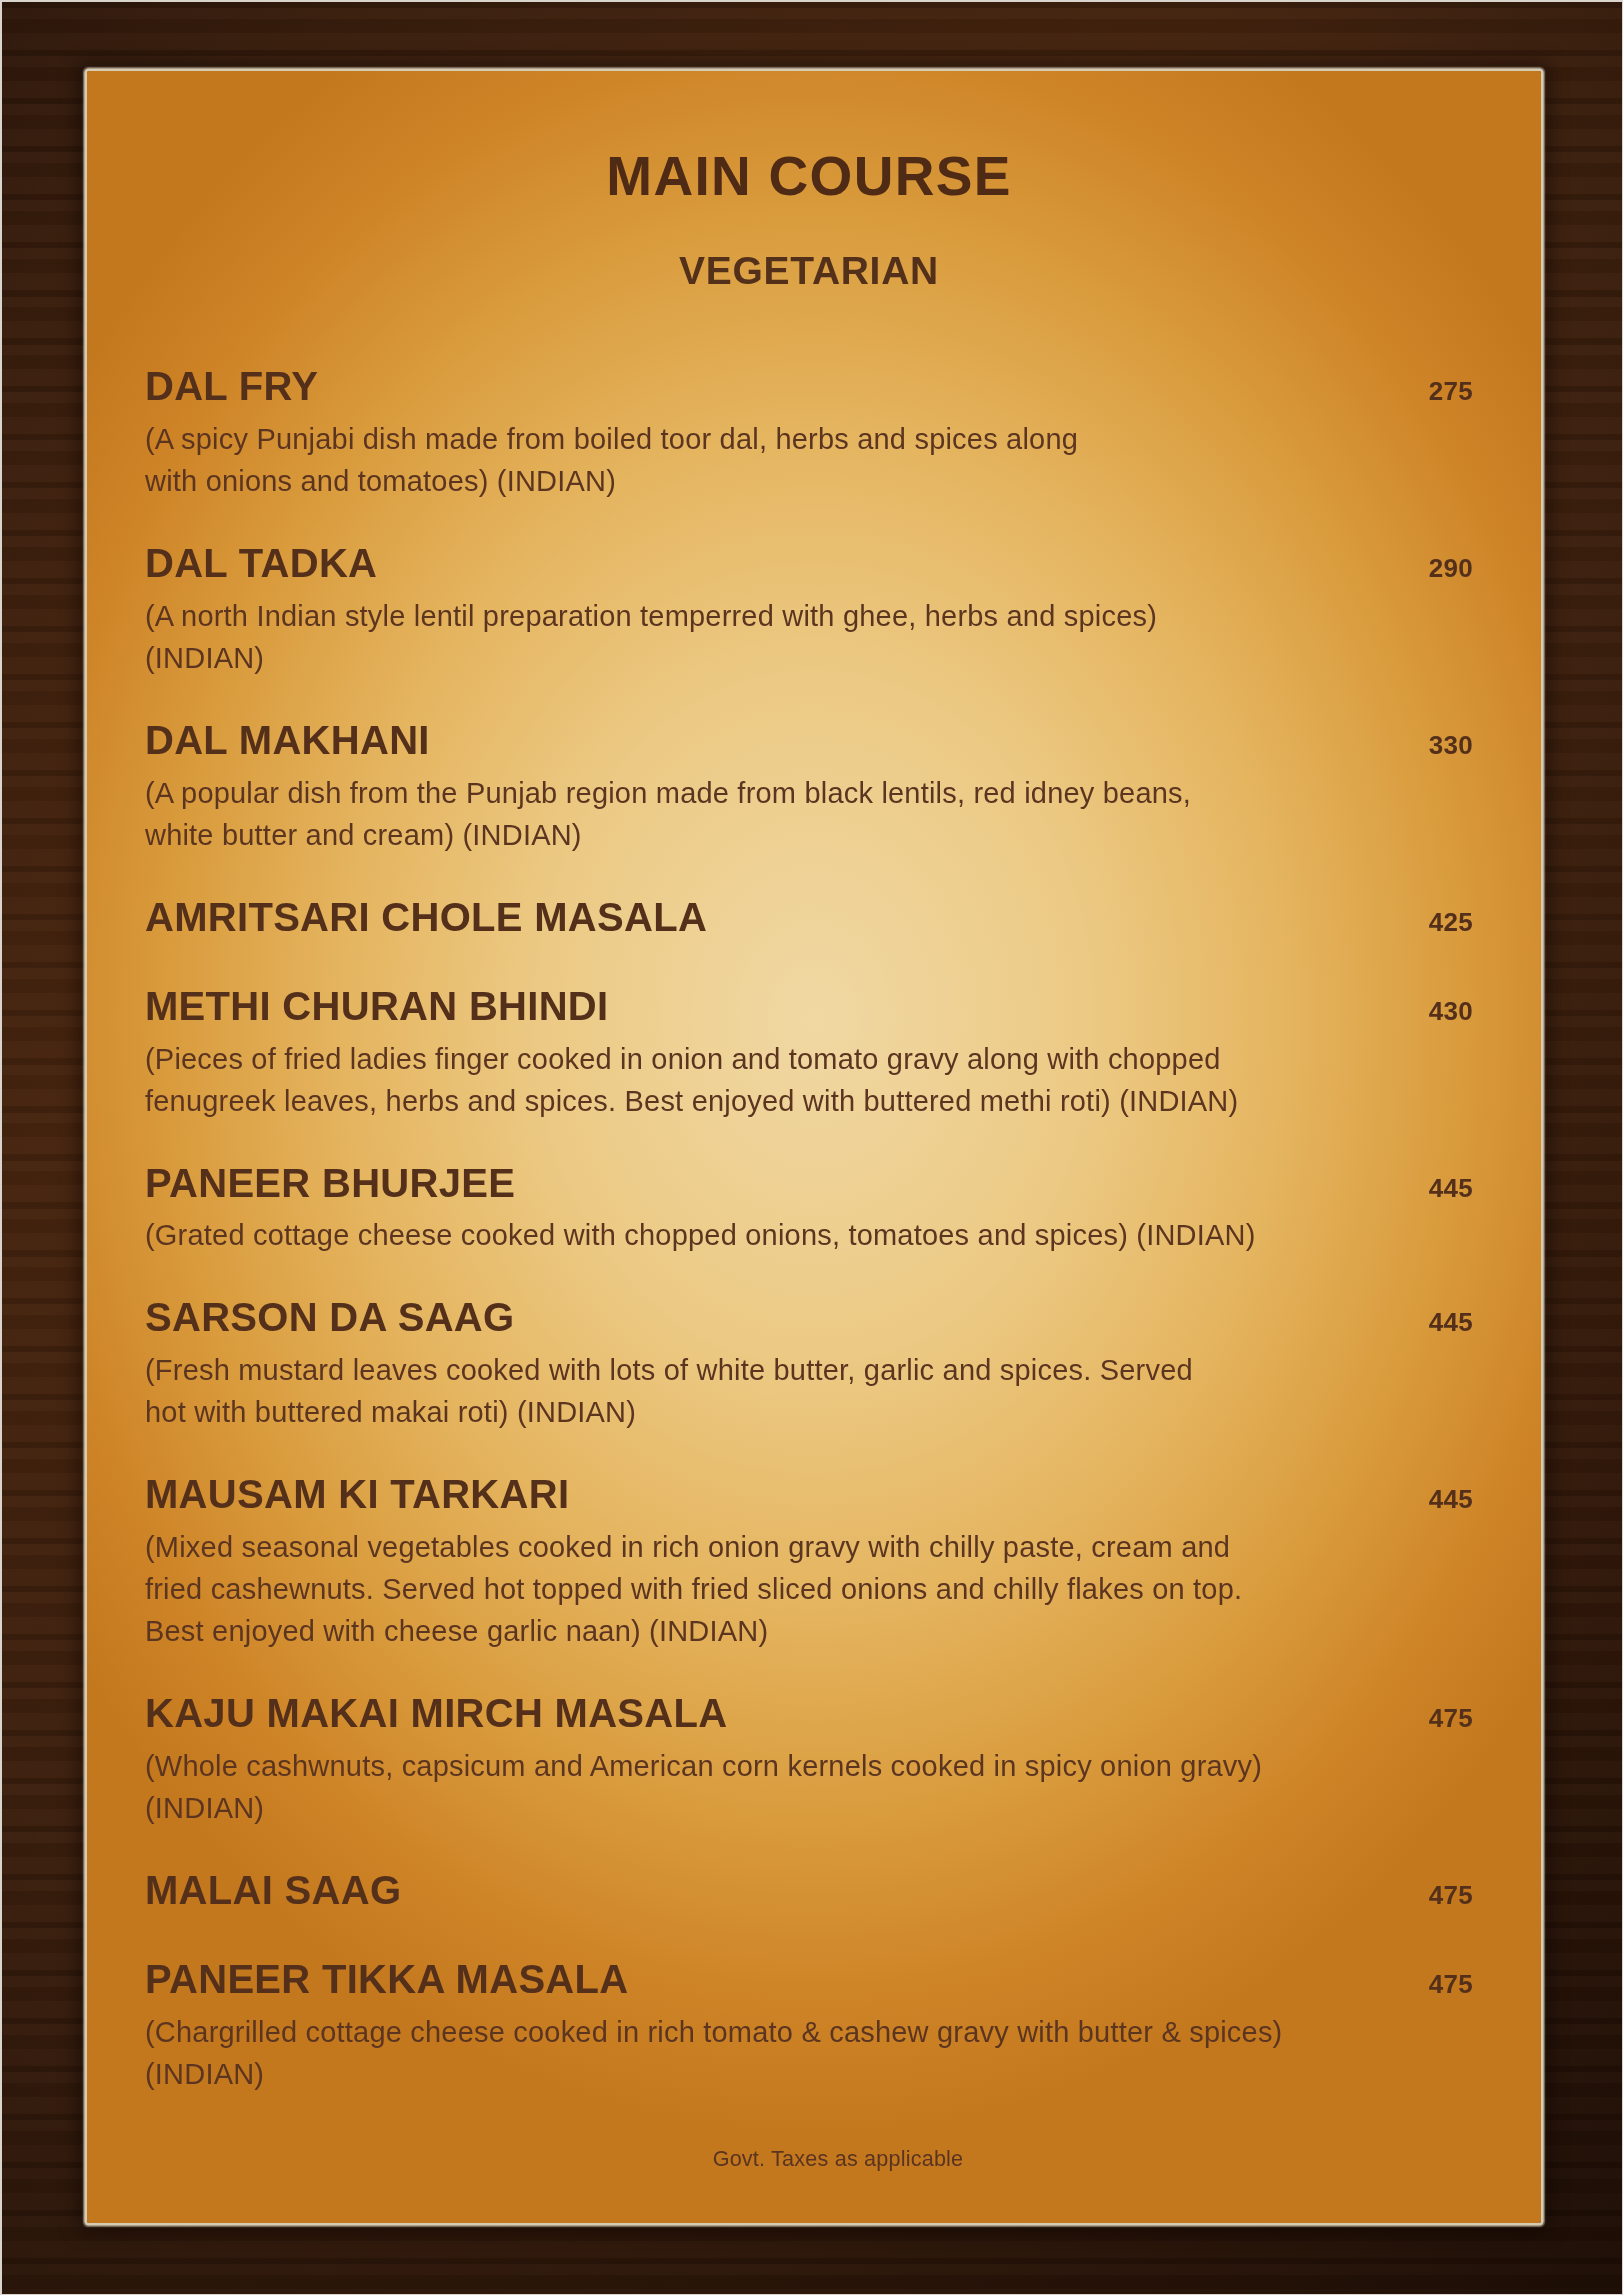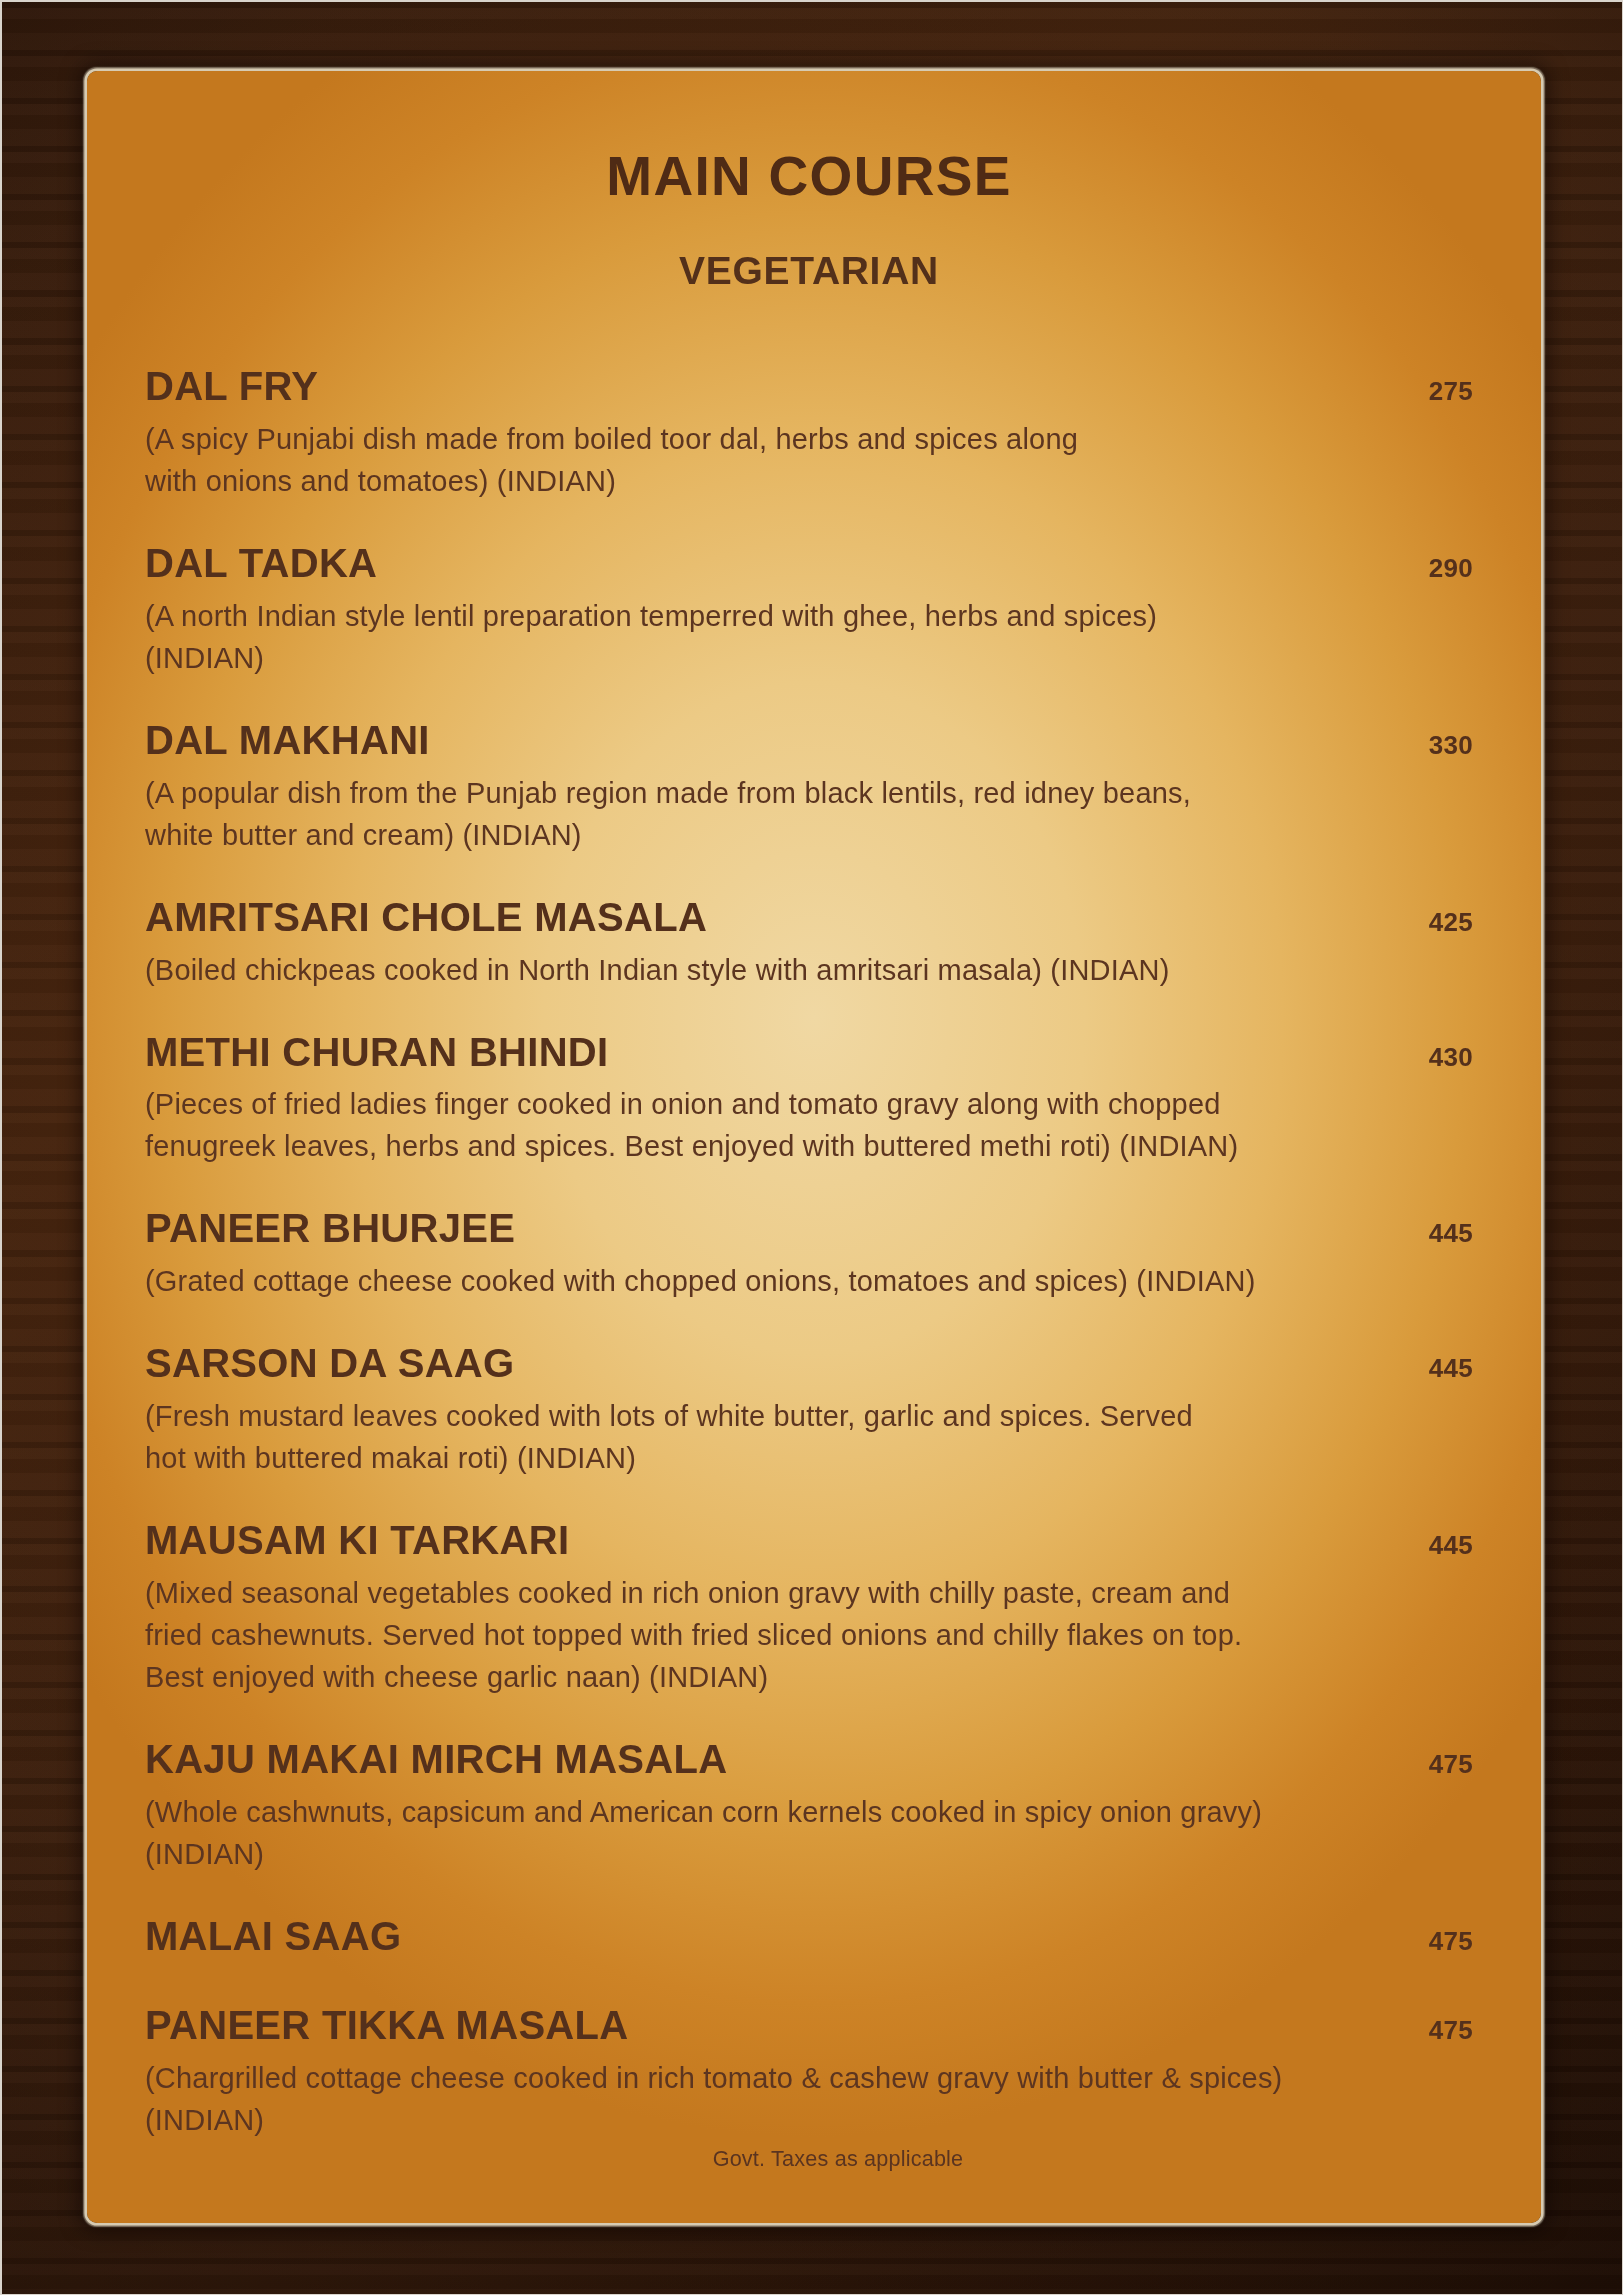--- a/index.html
+++ b/index.html
@@ -36,21 +36,21 @@
     height: 2152px;
     box-sizing: border-box;
     padding: 78px 68px 39px 58px;
     background:
       radial-gradient(ellipse 62% 52% at 50% 44%,
         #f0d8a3 0%, #ecca85 30%, #e5b560 52%, #d99b3c 72%, #cd8326 88%, #c4781e 100%);
     box-shadow:
       0 0 0 2.6px #d7cbb2,
       0 0 1.3px 3.9px rgba(214,203,180,0.55),
       0 0 19.6px 6.5px rgba(10,4,2,0.55);
-    border-radius: 10px;
+    border-radius: 2px;
   }
 
   .heading {
     margin: 0;
     text-align: center;
     color: #4f2b15;
     font-weight: bold;
     font-size: 55px;
     letter-spacing: 1.3px;
     line-height: 1.0;
@@ -150,21 +150,20 @@
     </div>
     <div class="desc">(A popular dish from the Punjab region made from black lentils, red idney beans,
 white butter and cream) (INDIAN)</div>
   </div>
 
   <div class="item">
     <div class="row">
       <span class="name">AMRITSARI CHOLE MASALA</span>
       <span class="price">425</span>
     </div>
-    <div class="desc">(Boiled chickpeas cooked in North Indian style with amritsari masala) (INDIAN)</div>
   </div>
 
   <div class="item">
     <div class="row">
       <span class="name">METHI CHURAN BHINDI</span>
       <span class="price">430</span>
     </div>
     <div class="desc">(Pieces of fried ladies finger cooked in onion and tomato gravy along with chopped
 fenugreek leaves, herbs and spices. Best enjoyed with buttered methi roti) (INDIAN)</div>
   </div>

